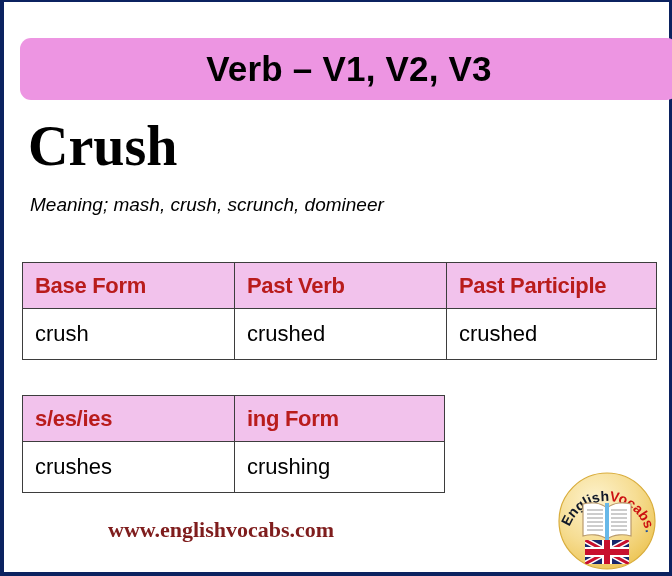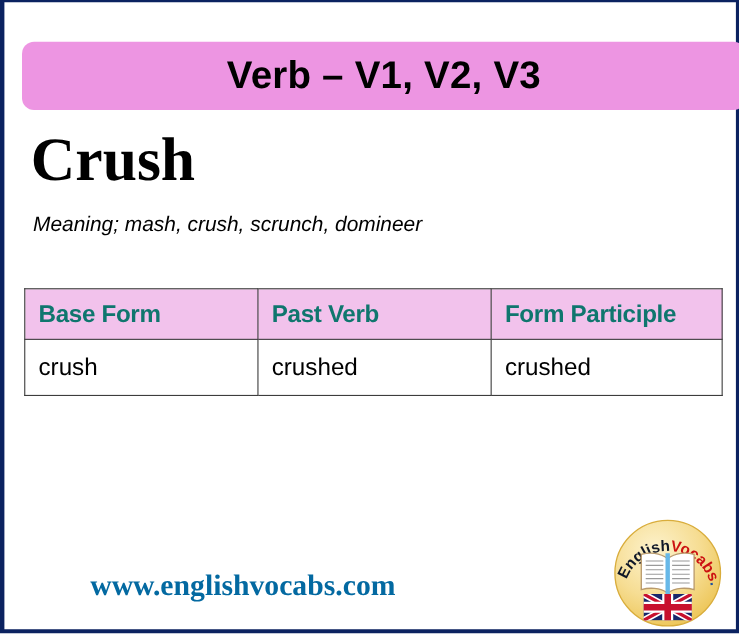--- a/index.html
+++ b/index.html
@@ -81,21 +81,21 @@
   .vtable td {
     border: 1px solid #3d3d3d;
     padding: 0;
     vertical-align: middle;
   }
   .vtable .hdr {
     background: #f2c2ec;
     font-weight: bold;
     font-size: 22px;
     letter-spacing: -0.3px;
-    color: #0f766e;
+    color: #b91c1c;
     height: 45px;
     padding-left: 12px;
   }
   .vtable .val {
     background: #ffffff;
     font-size: 22px;
     color: #000000;
     height: 50px;
     padding-left: 12px;
   }
@@ -105,26 +105,26 @@
   #table-forms col.c2 { width: 212px; }
   #table-forms col.c3 { width: 210px; }
 
   #table-inflections { left: 18px; top: 393px; width: 422px; }
   #table-inflections col.c1 { width: 212px; }
   #table-inflections col.c2 { width: 210px; }
 
   
   .site-url {
     position: absolute;
-    left: 78px;
+    left: 104px;
     top: 515px;
     font-family: "Liberation Serif", serif;
     font-weight: bold;
-    font-size: 27px;
-    color: #0369a1;
+    font-size: 22px;
+    color: #7f1d1d;
     white-space: nowrap;
   }
 
   
   .logo {
     position: absolute;
     left: 552px;
     top: 468px;
     width: 102px;
     height: 102px;
@@ -147,30 +147,46 @@
   <table class="vtable" id="table-forms">
     <colgroup>
         <col class="c1">
         <col class="c2">
         <col class="c3">
       </colgroup>
     <tbody>
       <tr>
         <td class="hdr">Base Form</td>
         <td class="hdr">Past Verb</td>
-        <td class="hdr">Form Participle</td>
+        <td class="hdr">Past Participle</td>
       </tr>
       <tr>
         <td class="val">crush</td>
         <td class="val">crushed</td>
         <td class="val">crushed</td>
       </tr>
     </tbody>
   </table>
 
+  <table class="vtable" id="table-inflections">
+    <colgroup>
+        <col class="c1">
+        <col class="c2">
+      </colgroup>
+    <tbody>
+      <tr>
+        <td class="hdr">s/es/ies</td>
+        <td class="hdr">ing Form</td>
+      </tr>
+      <tr>
+        <td class="val">crushes</td>
+        <td class="val">crushing</td>
+      </tr>
+    </tbody>
+  </table>
 
   <div class="site-url">www.englishvocabs.com</div>
 
   <div class="logo">
     <svg width="102" height="102" viewBox="0 0 102 102" xmlns="http://www.w3.org/2000/svg">
       <defs>
         <radialGradient id="goldg" cx="38%" cy="30%" r="78%">
           <stop offset="0%" stop-color="#fdf3cf"></stop>
           <stop offset="55%" stop-color="#f6dd93"></stop>
           <stop offset="100%" stop-color="#ecc351"></stop>

